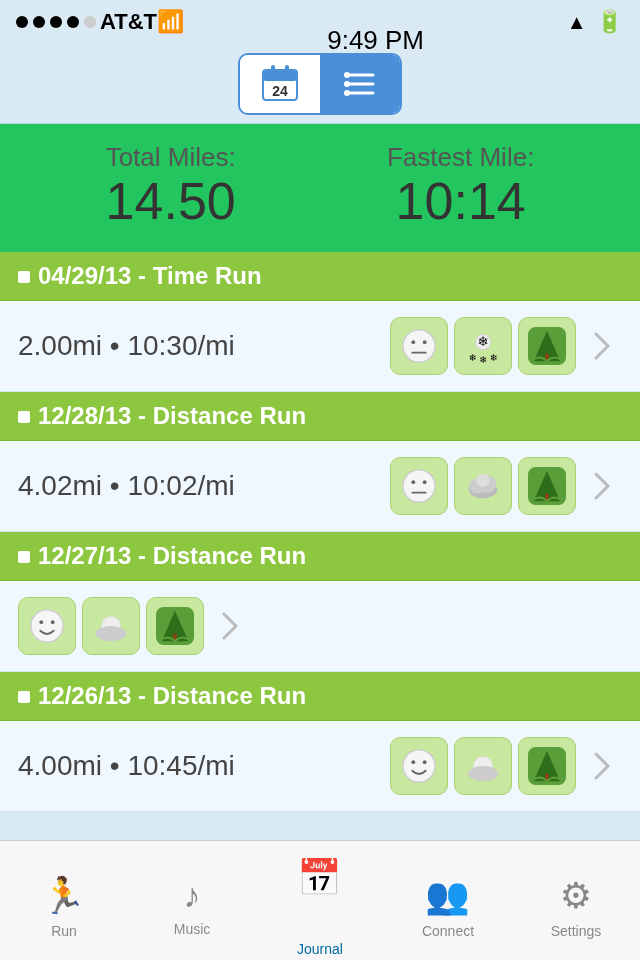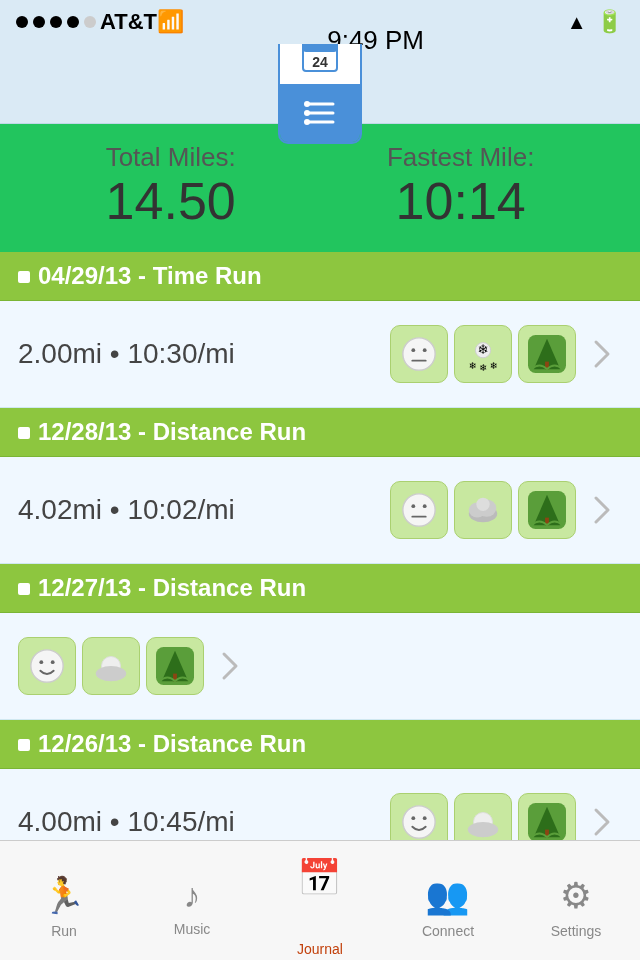--- a/index.html
+++ b/index.html
@@ -38,21 +38,20 @@
       align-items: center;
       justify-content: space-between;
       padding: 0 30px;
       border-bottom: 1px solid #c0d8e8;
     }
     .toolbar-center {
       display: flex;
       border: 2px solid #4a90d9;
       border-radius: 10px;
       overflow: hidden;
-      flex-direction: column;
     }
     .toolbar-tab {
       width: 80px;
       height: 58px;
       display: flex;
       align-items: center;
       justify-content: center;
       background: #fff;
       cursor: pointer;
     }
@@ -91,21 +90,21 @@
       background: #fff;
       border-radius: 2px;
       margin-right: 8px;
       vertical-align: middle;
       position: relative;
       top: -1px;
     }
 
     .run-row {
       background: #f0f8ff;
-      padding: 24px 18px;
+      padding: 16px 18px;
       display: flex;
       align-items: center;
       justify-content: space-between;
       border-bottom: 1px solid #d0e8f0;
       min-height: 90px;
     }
     .run-stats-text {
       font-size: 28px;
       color: #444;
       font-weight: 400;
@@ -154,21 +153,21 @@
       display: flex;
       flex-direction: column;
       align-items: center;
       gap: 6px;
       flex: 1;
       padding-top: 12px;
     }
     .tab-icon { font-size: 36px; color: #888; }
     .tab-label { font-size: 14px; color: #888; }
     .tab-item.active .tab-icon { color: #4a90d9; }
-    .tab-item.active .tab-label { color: #c2410c; margin-top: 36px; }
+    .tab-item.active .tab-label { color: #0369a1; margin-top: 36px; }
 
     .main-content {
       height: calc(960px - 44px - 120px);
       overflow: hidden;
     }
   </style>
 </head>
 <body>
 
 <div class="status-bar">

